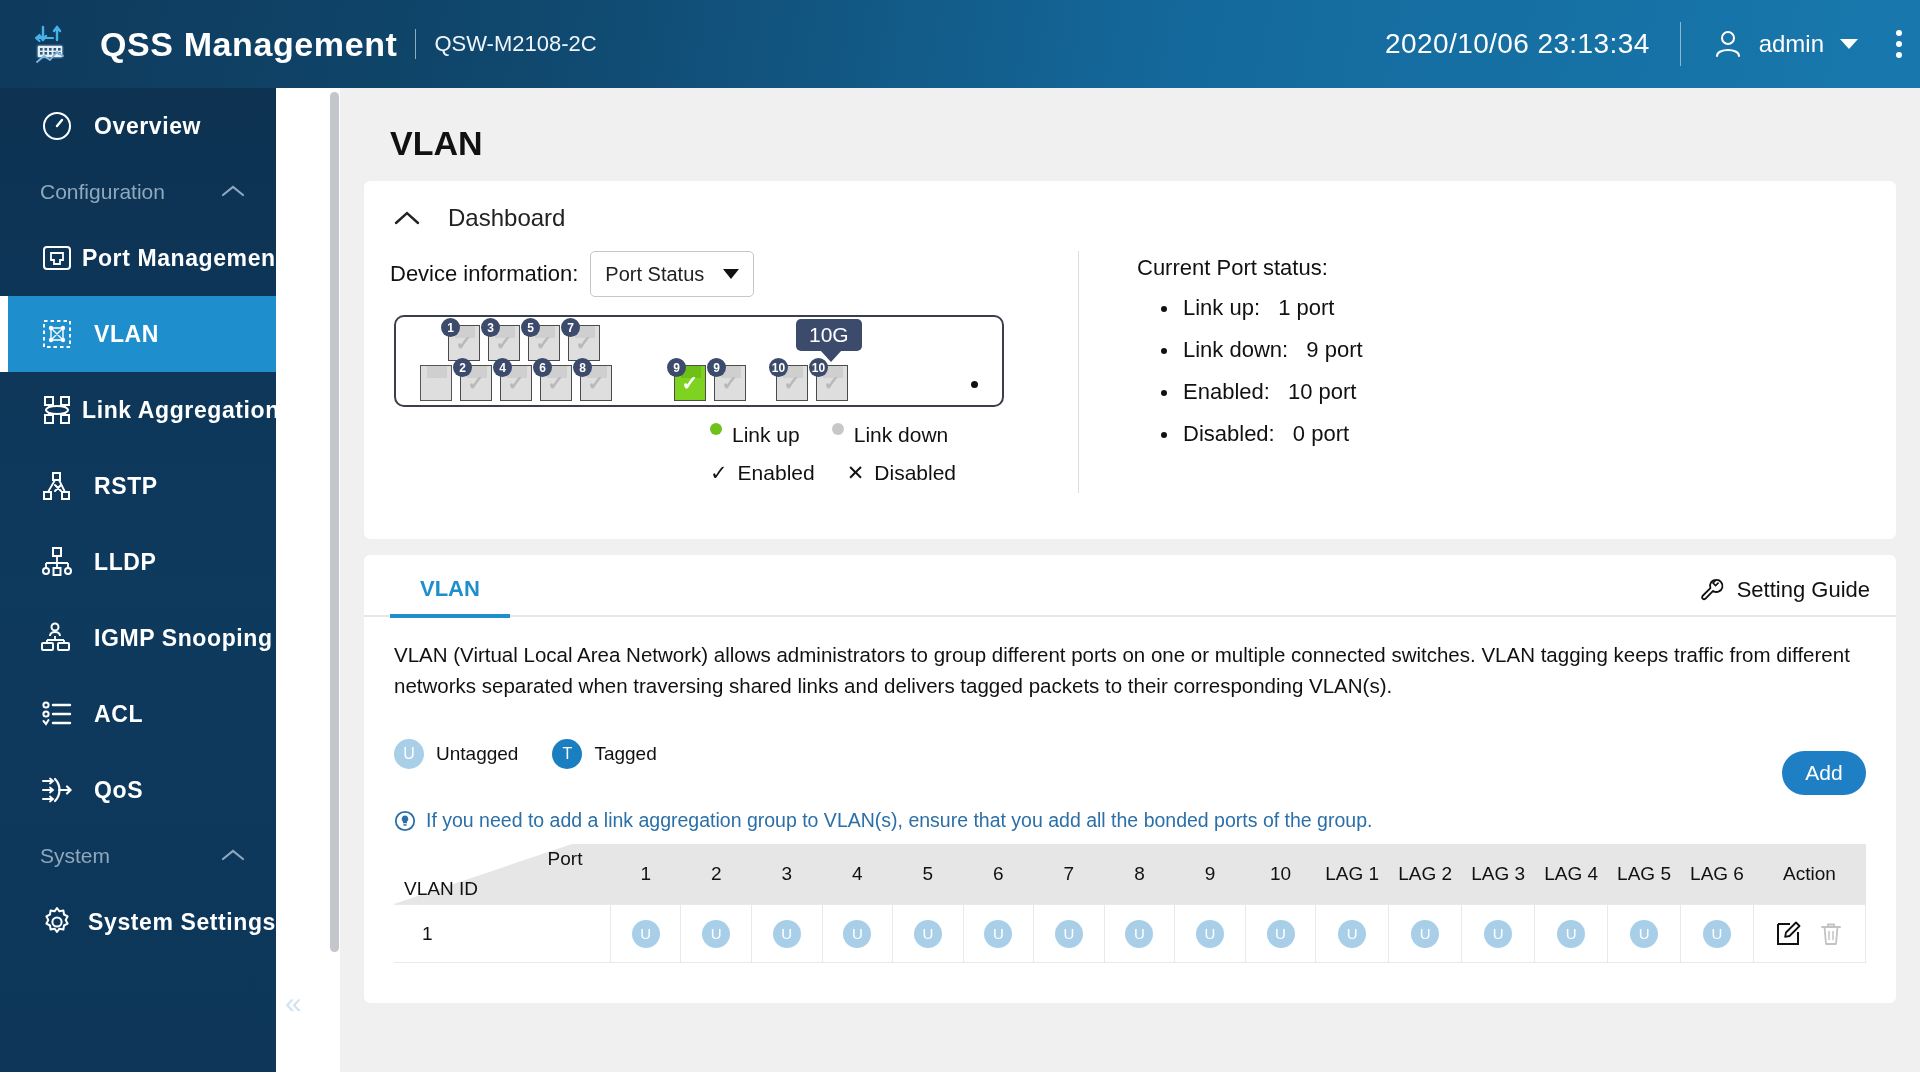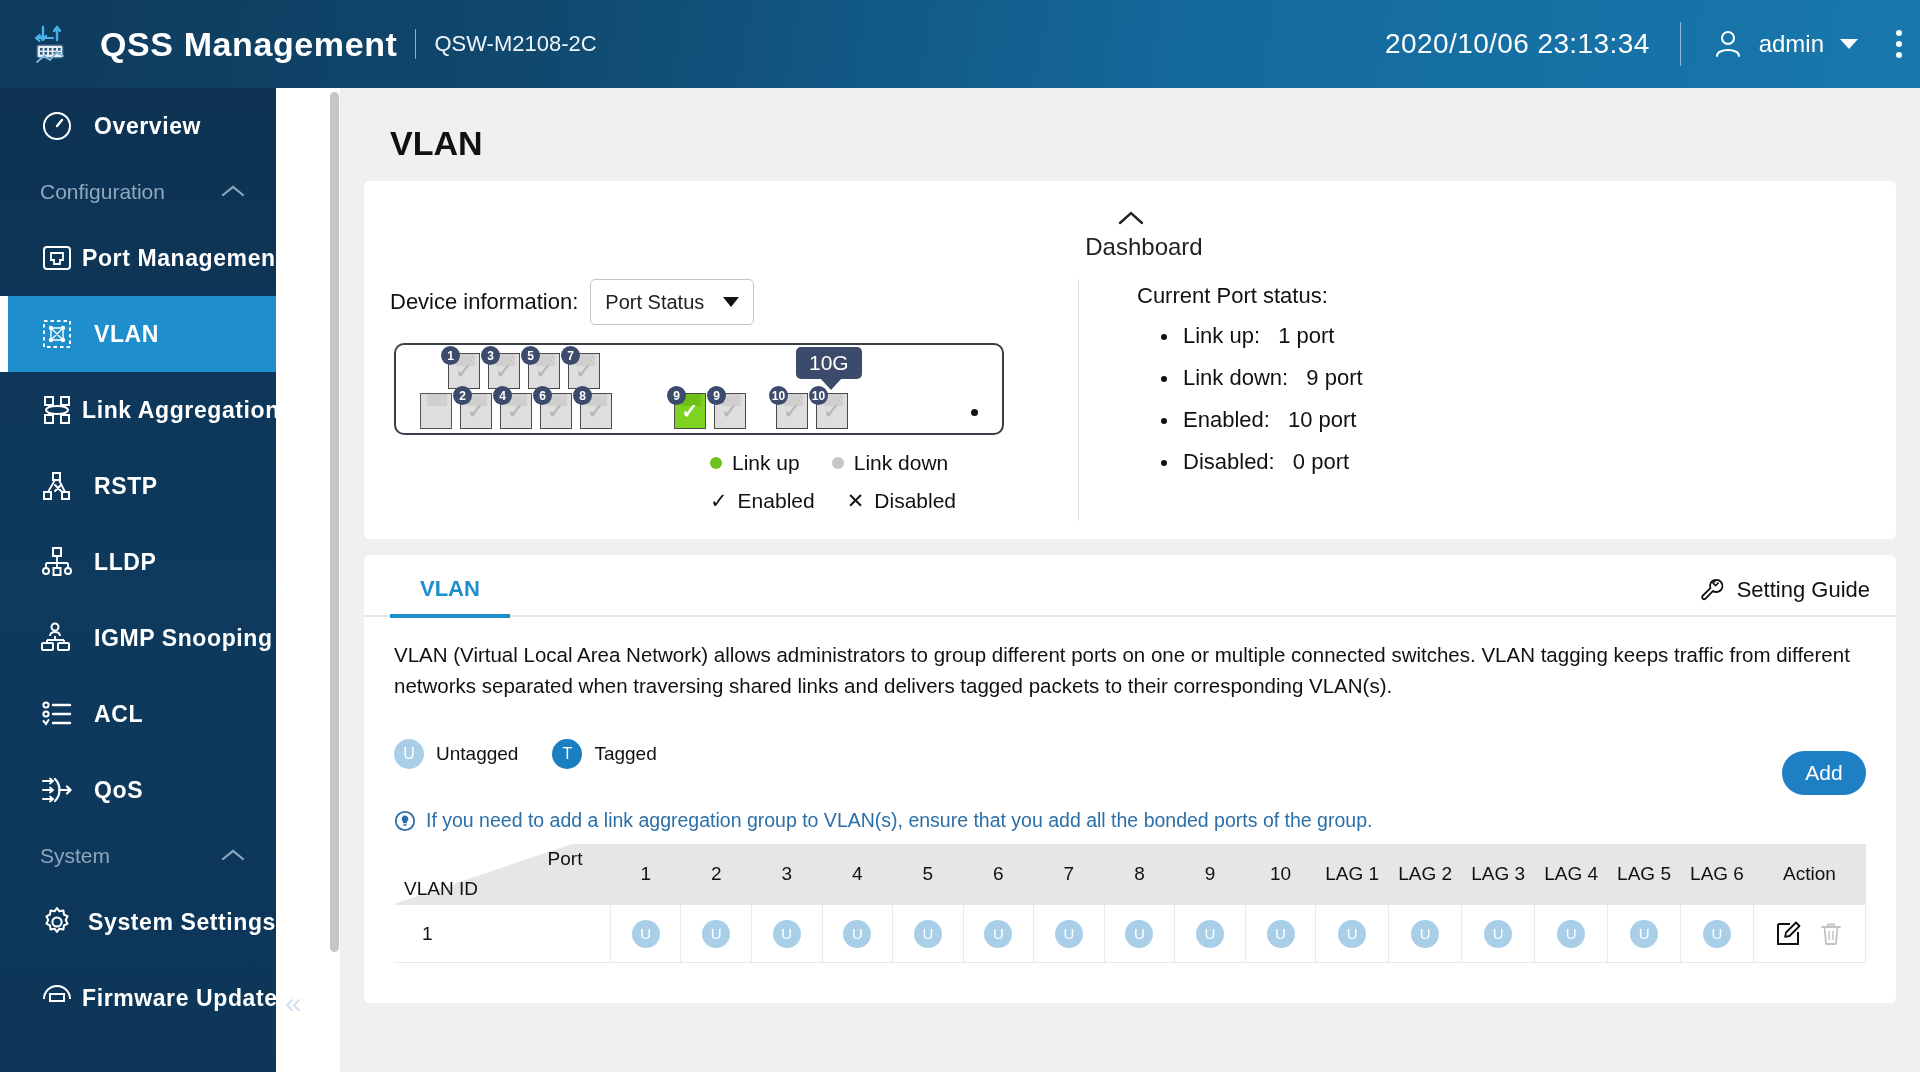--- a/index.html
+++ b/index.html
@@ -80,21 +80,21 @@
   #content {
     position: absolute; top: 88px; left: 340px; width: 1580px; height: 992px;
     background: #f0f0f0; padding: 18px 24px 0 24px;
   }
   #page-title { font-size: 34px; font-weight: bold; color: #111; margin: 18px 0 18px 26px; }
 
   .card { background: #ffffff; border-radius: 6px; }
 
   
   #dashboard-card { height: 358px; position: relative; padding: 22px 0 0 0; }
-  #dash-head { display: flex; align-items: center; padding-left: 28px; flex-direction: column; }
+  #dash-head { display: flex; align-items: center; padding-left: 28px; }
   #dash-chevron { font-size: 30px; color: #222; line-height: 1; margin-right: 26px; cursor: pointer; }
   #dash-title { font-size: 24px; color: #222; }
 
   #dash-body { display: flex; margin-top: 18px; }
   #dash-left { width: 690px; padding-left: 26px; }
   #dev-info-row { display: flex; align-items: center; }
   #dev-info-label { font-size: 22px; color: #111; margin-right: 12px; white-space: nowrap; }
   #dev-select {
     width: 164px; height: 46px; border: 1px solid #c6c6c6; border-radius: 5px;
     background: #ffffff; display: flex; align-items: center; padding: 0 14px;
@@ -146,21 +146,21 @@
     font-size: 21px; border-radius: 5px; padding: 4px 13px;
   }
   #tag-10g::after {
     content:""; position: absolute; left: 24px; bottom: -11px;
     border-left: 11px solid transparent; border-right: 11px solid transparent;
     border-top: 12px solid #3c4a6b;
   }
 
   #switch-legend { margin-top: 16px; margin-left: 320px; }
   .legend-row { display: flex; align-items: center; margin-bottom: 14px; }
-  .legend-item { display: flex; align-items: center; font-size: 21px; color: #111; white-space: nowrap; }
+  .legend-item { display: flex; align-items: flex-start; font-size: 21px; color: #111; white-space: nowrap; }
   .legend-item + .legend-item { margin-left: 32px; }
   .dot { width: 12px; height: 12px; border-radius: 50%; margin-right: 10px; display: inline-block; }
   .dot.up { background: #6fc21c; }
   .dot.down { background: #c7c7c7; }
   .mark { margin-right: 10px; font-size: 21px; color: #111; }
 
   #dash-divider { width: 1px; background: #dddddd; margin: 0 0 0 24px; height: 242px; }
 
   #dash-right { padding-left: 58px; padding-top: 4px; }
   #cps-title { font-size: 22px; color: #111; margin-bottom: 14px; }
@@ -440,29 +440,20 @@
   <div class="nav-item">
     <span class="nav-icon">
       <svg width="34" height="34" viewBox="0 0 34 34">
         <path d="M17 3 l2.4 3.3 4-.8 .6 4 3.6 1.9 -1.9 3.6 1.9 3.6 -3.6 1.9 -.6 4 -4 -.8 -2.4 3.3 -2.4-3.3 -4 .8 -.6-4 -3.6-1.9 1.9-3.6 -1.9-3.6 3.6-1.9 .6-4 4 .8 z" fill="none" stroke="#fff" stroke-width="2" stroke-linejoin="round"></path>
         <circle cx="17" cy="17" r="4.6" fill="none" stroke="#fff" stroke-width="2"></circle>
       </svg>
     </span>
     <span class="nav-label">System Settings</span>
   </div>
 
-  <div class="nav-item">
-    <span class="nav-icon">
-      <svg width="34" height="34" viewBox="0 0 34 34">
-        <path d="M4 18 a13 13 0 0 1 26 0" fill="none" stroke="#fff" stroke-width="2"></path>
-        <rect x="10" y="13" width="14" height="7" fill="none" stroke="#fff" stroke-width="2"></rect>
-      </svg>
-    </span>
-    <span class="nav-label">Firmware Update</span>
-  </div>
 </div>
 
 <div id="sidebar-scrollbar">
   <div class="thumb"></div>
 </div>
 
 <div id="collapse-btn">«</div>
 
 <div id="content">
 

